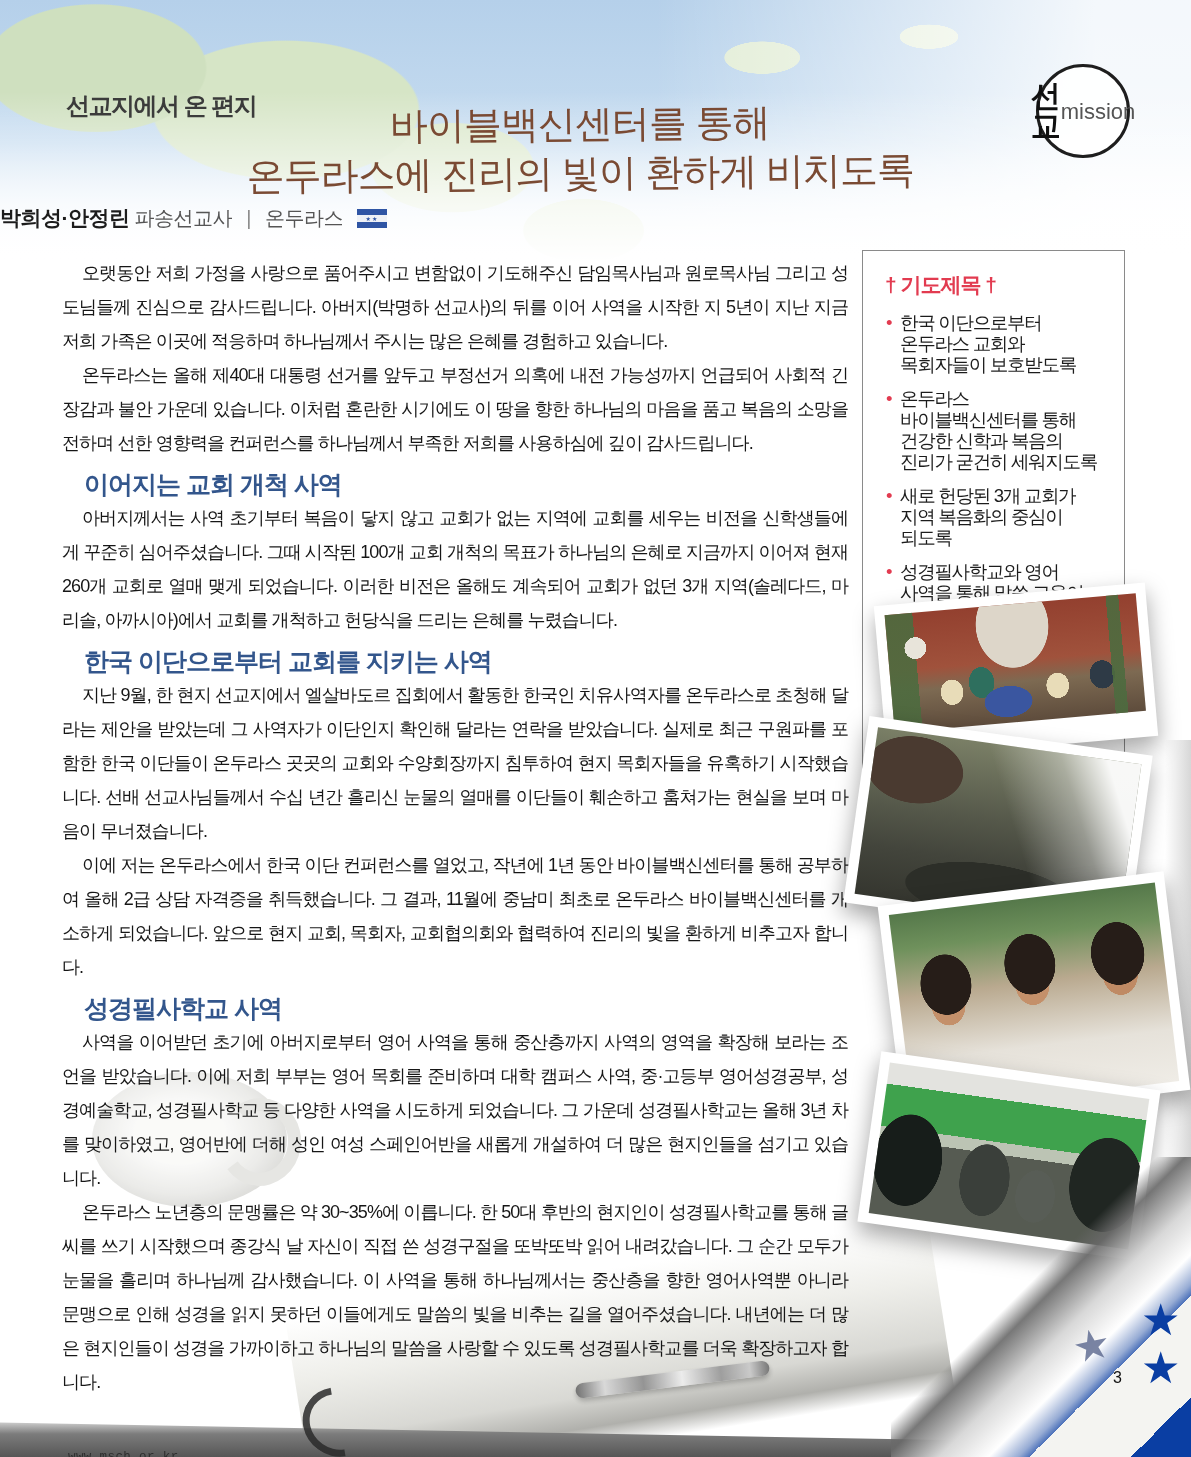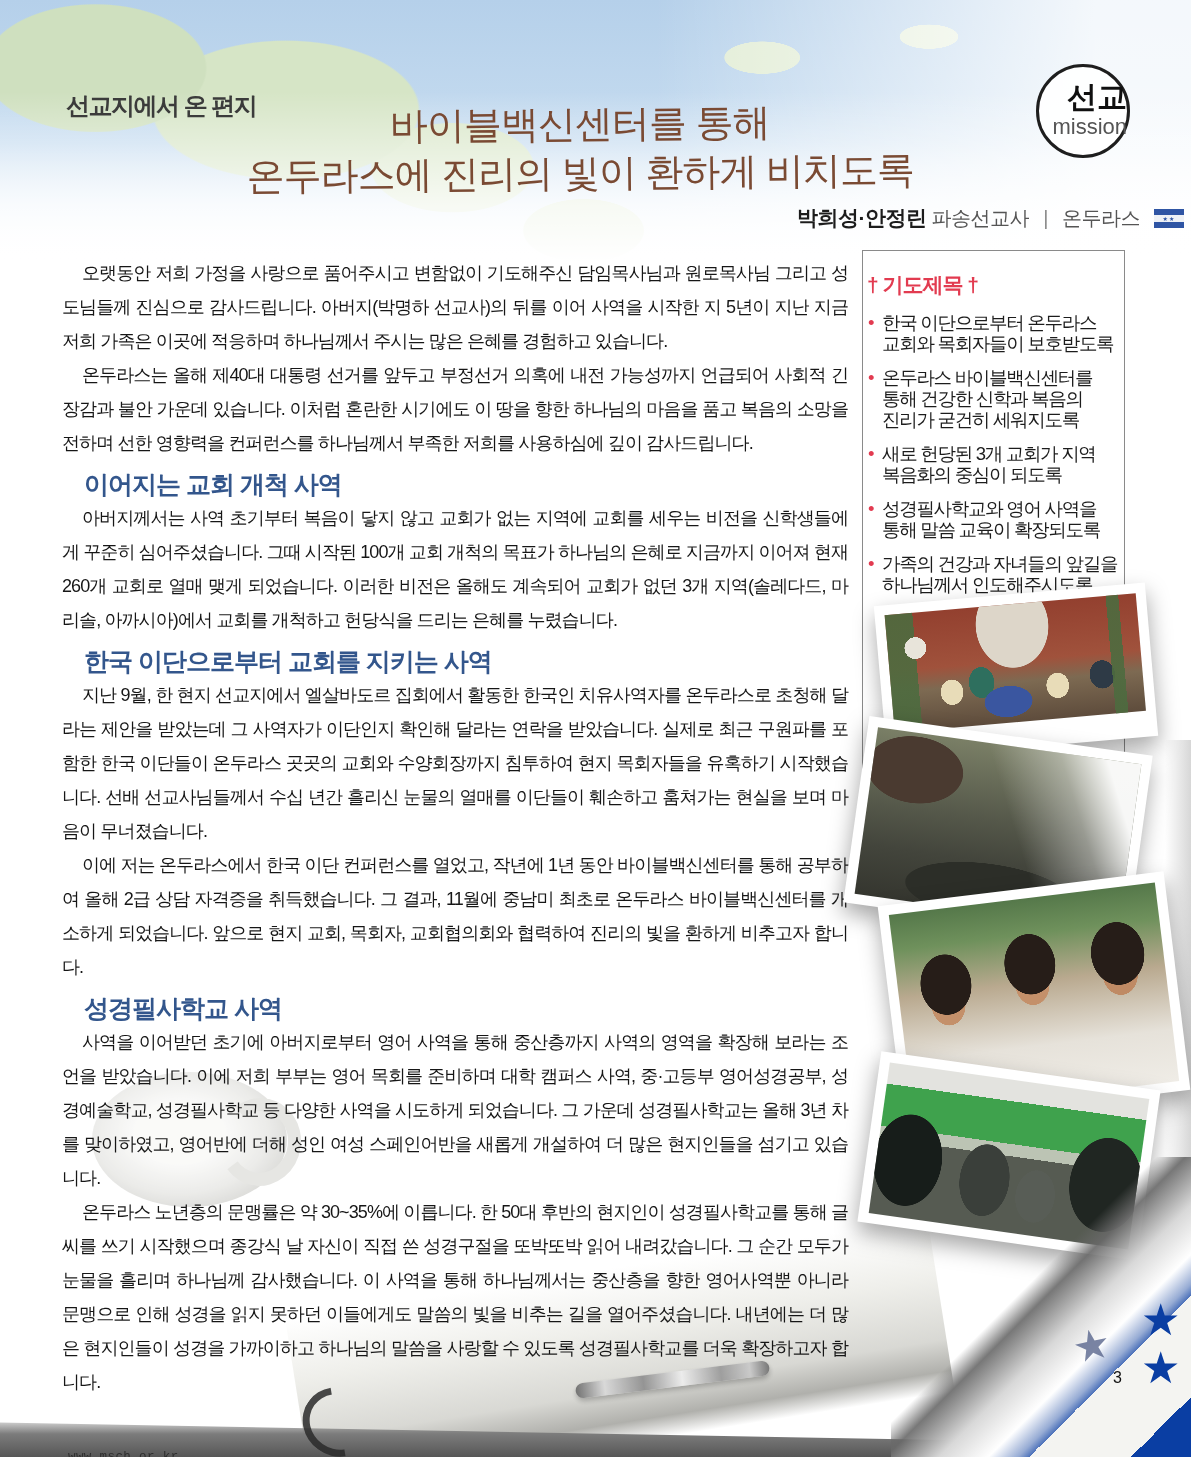--- a/index.html
+++ b/index.html
@@ -22,24 +22,24 @@
                linear-gradient(to right, rgba(255,255,255,0) 55%, rgba(255,255,255,.85) 92%);}
 
   
   .kicker{position:absolute;left:66px;top:90px;z-index:2;font-size:24px;font-weight:bold;
           color:#3b3b3b;letter-spacing:-1.5px;}
   .title{position:absolute;left:235px;top:100px;width:690px;z-index:2;text-align:center;
          color:#7a4a33;font-size:38px;line-height:1.28;font-weight:500;
          letter-spacing:-1px;transform:rotate(-0.6deg);}
   .badge{position:absolute;left:1036px;top:64px;width:88px;height:88px;z-index:2;
          border:3px solid #1e1e1e;border-radius:50%;background:rgba(255,255,255,.9);
-         display:flex;flex-direction:column;align-items:flex-end;justify-content:center;}
+         display:flex;flex-direction:row;align-items:center;justify-content:center;}
   .badge-ko{font-size:30px;font-weight:bold;color:#101010;line-height:1;}
   .badge-en{font-size:22px;color:#555;margin-top:2px;}
-  .byline{position:absolute;left:0;top:204px;width:1184px;z-index:2;text-align:right;
+  .byline{position:absolute;left:0;top:204px;width:904px;z-index:2;
           font-size:20px;color:#555;letter-spacing:-0.5px;}
   .byline .names{color:#1c1c1c;font-weight:bold;font-size:21px;}
   .byline .divider{margin:0 9px;color:#8a8a8a;}
   .flag-inline{display:inline-block;width:30px;height:19px;margin-left:9px;vertical-align:-3px;
       position:relative;background:linear-gradient(180deg,#2f55a4 0 32%,#eef1f6 32% 68%,#2f55a4 68% 100%);}
   .flag-inline::after{content:"\2605 \2605";position:absolute;left:0;right:0;top:50%;
       transform:translateY(-54%);font-size:6px;color:#2f55a4;text-align:center;letter-spacing:1px;}
 
   
   .cup{position:absolute;left:92px;top:1072px;width:195px;height:135px;z-index:0;opacity:.55;
@@ -65,21 +65,21 @@
 
   
   .article{position:absolute;left:62px;top:256px;width:786px;z-index:2;}
   .article p{margin:0;font-size:18px;line-height:34px;color:#161616;text-align:justify;
              word-break:break-all;text-indent:20px;letter-spacing:-0.9px;}
   .article h2{margin:7px 0 0;font-size:25px;line-height:34px;color:#33568c;font-weight:bold;
               letter-spacing:-1px;text-indent:22px;}
 
   
   .prayer{position:absolute;left:862px;top:250px;width:263px;height:520px;z-index:1;
-          box-sizing:border-box;border:1px solid #8a8a8a;background:#fff;padding:20px 4px;}
+          box-sizing:border-box;border:1px solid #8a8a8a;background:#fff;padding:20px 22px;}
   .prayer-title{margin:0 0 8px;color:#e23b50;font-weight:bold;font-size:21px;letter-spacing:-1px;}
   .prayer ul{list-style:none;margin:0;padding:0;}
   .prayer li{position:relative;padding-left:15px;margin-top:13px;font-size:18.5px;line-height:21px;
              color:#1c1c1c;letter-spacing:-1.3px;word-break:keep-all;}
   .prayer li::before{content:"\2022";position:absolute;left:1px;top:0;color:#e23b50;}
 
   
   .photo{position:absolute;background:#fff;padding:10px;box-shadow:0 10px 22px rgba(0,0,0,.35);}
   .photo .img{width:100%;height:100%;}
   .photo1{left:880px;top:594px;width:252px;height:118px;padding-bottom:26px;

